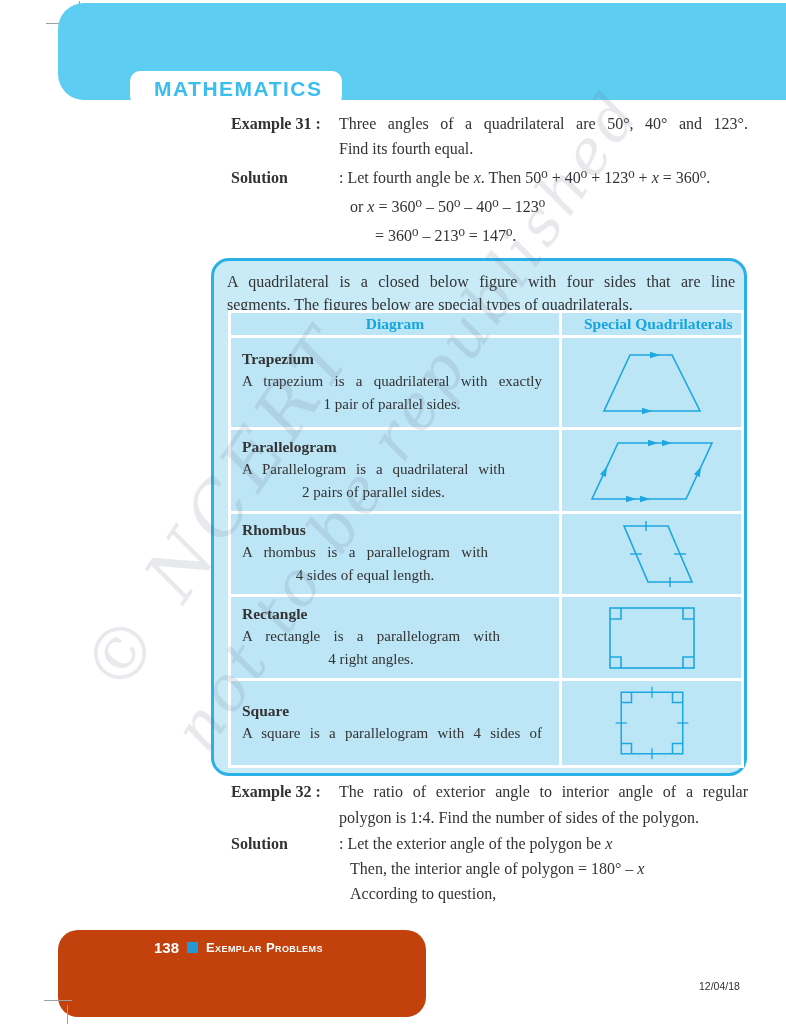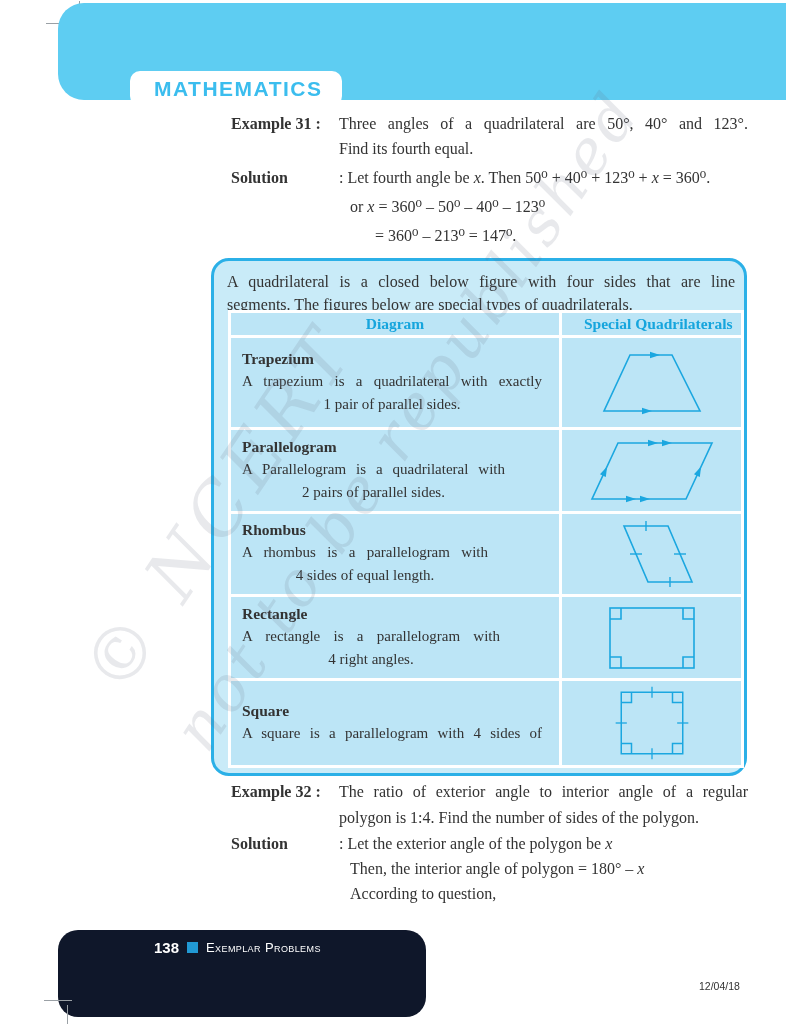--- a/index.html
+++ b/index.html
@@ -43,26 +43,26 @@
   .desc{font-size:15px;line-height:23px;white-space:nowrap;text-align:center;}
   .w300{width:300px;} .w263{width:263px;} .w246{width:246px;} .w258{width:258px;}
   .diagram-cell{align-items:center;}
   .diagram-cell svg{display:block;}
   .shape{fill:none;stroke:#1ba7e0;stroke-width:1.6;}
   .arrow{fill:#1ba7e0;stroke:none;}
   .tick{stroke:#1ba7e0;stroke-width:1.4;}
 
   
   .footer-band{position:absolute;left:22px;top:930px;width:368px;height:87px;
-               background:#0f172a;border-radius:20px;}
+               background:#c2410c;border-radius:20px;}
   .footer-content{display:flex;align-items:center;gap:8px;padding:9px 0 0 96px;
                   font-family:"Liberation Sans",sans-serif;color:#ffffff;}
   .page-num{font-weight:bold;font-size:15px;}
   .footer-square{width:11px;height:11px;background:#2199d4;flex:none;}
-  .book-title{font-weight:normal;font-size:13px;font-variant:small-caps;letter-spacing:0.4px;}
+  .book-title{font-weight:bold;font-size:13px;font-variant:small-caps;letter-spacing:0.4px;}
   .date-stamp{position:absolute;left:663px;top:980px;font-family:"Liberation Sans",sans-serif;
               font-size:10.5px;color:#333;}
 
   
   .watermark{position:absolute;left:30px;top:660px;width:900px;transform:rotate(-56deg);
              transform-origin:0 0;pointer-events:none;color:rgba(100,110,125,0.15);
              font-family:"DejaVu Serif",serif;font-style:italic;}
   .wm1{font-size:72px;letter-spacing:8px;}
   .wm2{font-size:62px;letter-spacing:5px;margin-top:28px;}
 </style>

